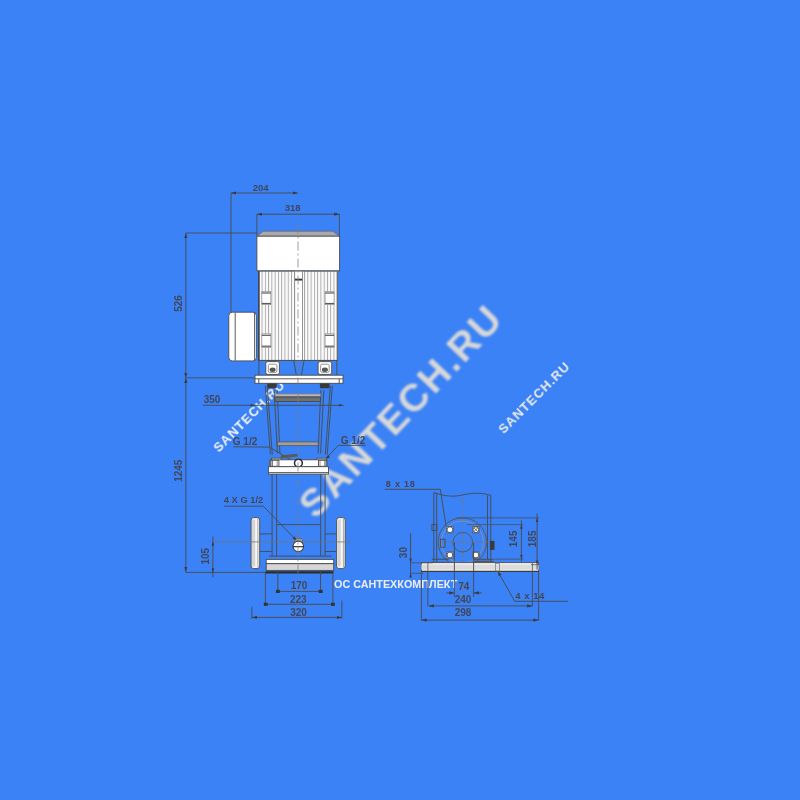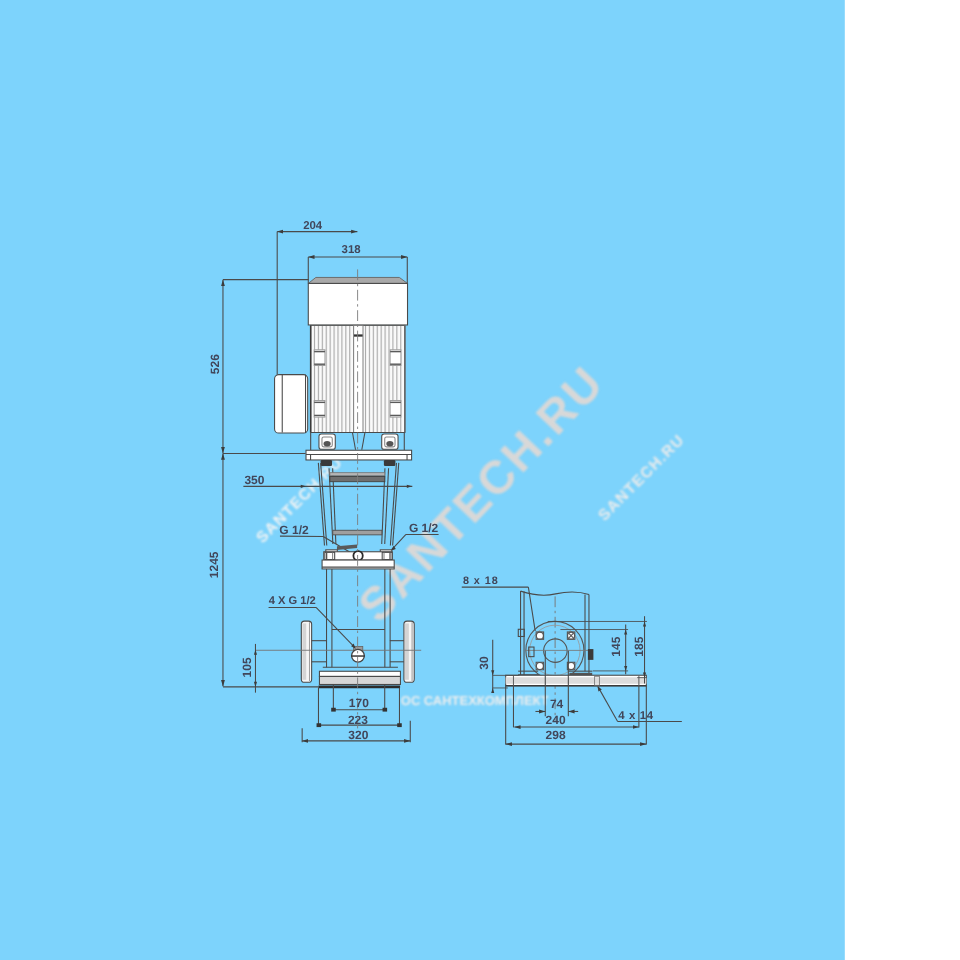--- a/index.html
+++ b/index.html
@@ -1,16 +1,16 @@
 <!DOCTYPE html>
 <html><head>
 <meta charset="utf-8">
 <style>
   html,body{margin:0;padding:0;background:#ffffff;}
-  #page{width:704px;height:800px;position:relative;background:#7dd3fc;overflow:hidden;}
+  #page{width:800px;height:800px;position:relative;background:#3b82f6;overflow:hidden;}
   svg{position:absolute;left:0;top:0;filter:blur(0.32px);}
   text{font-family:"Liberation Sans", sans-serif;}
 </style>
 </head>
 <body>
 
 <div id="page">
 <svg width="800" height="800" viewBox="0 0 800 800">
 <defs>
   <marker id="arr" markerWidth="7" markerHeight="6" refX="5.2" refY="2" orient="auto-start-reverse" markerUnits="userSpaceOnUse">

